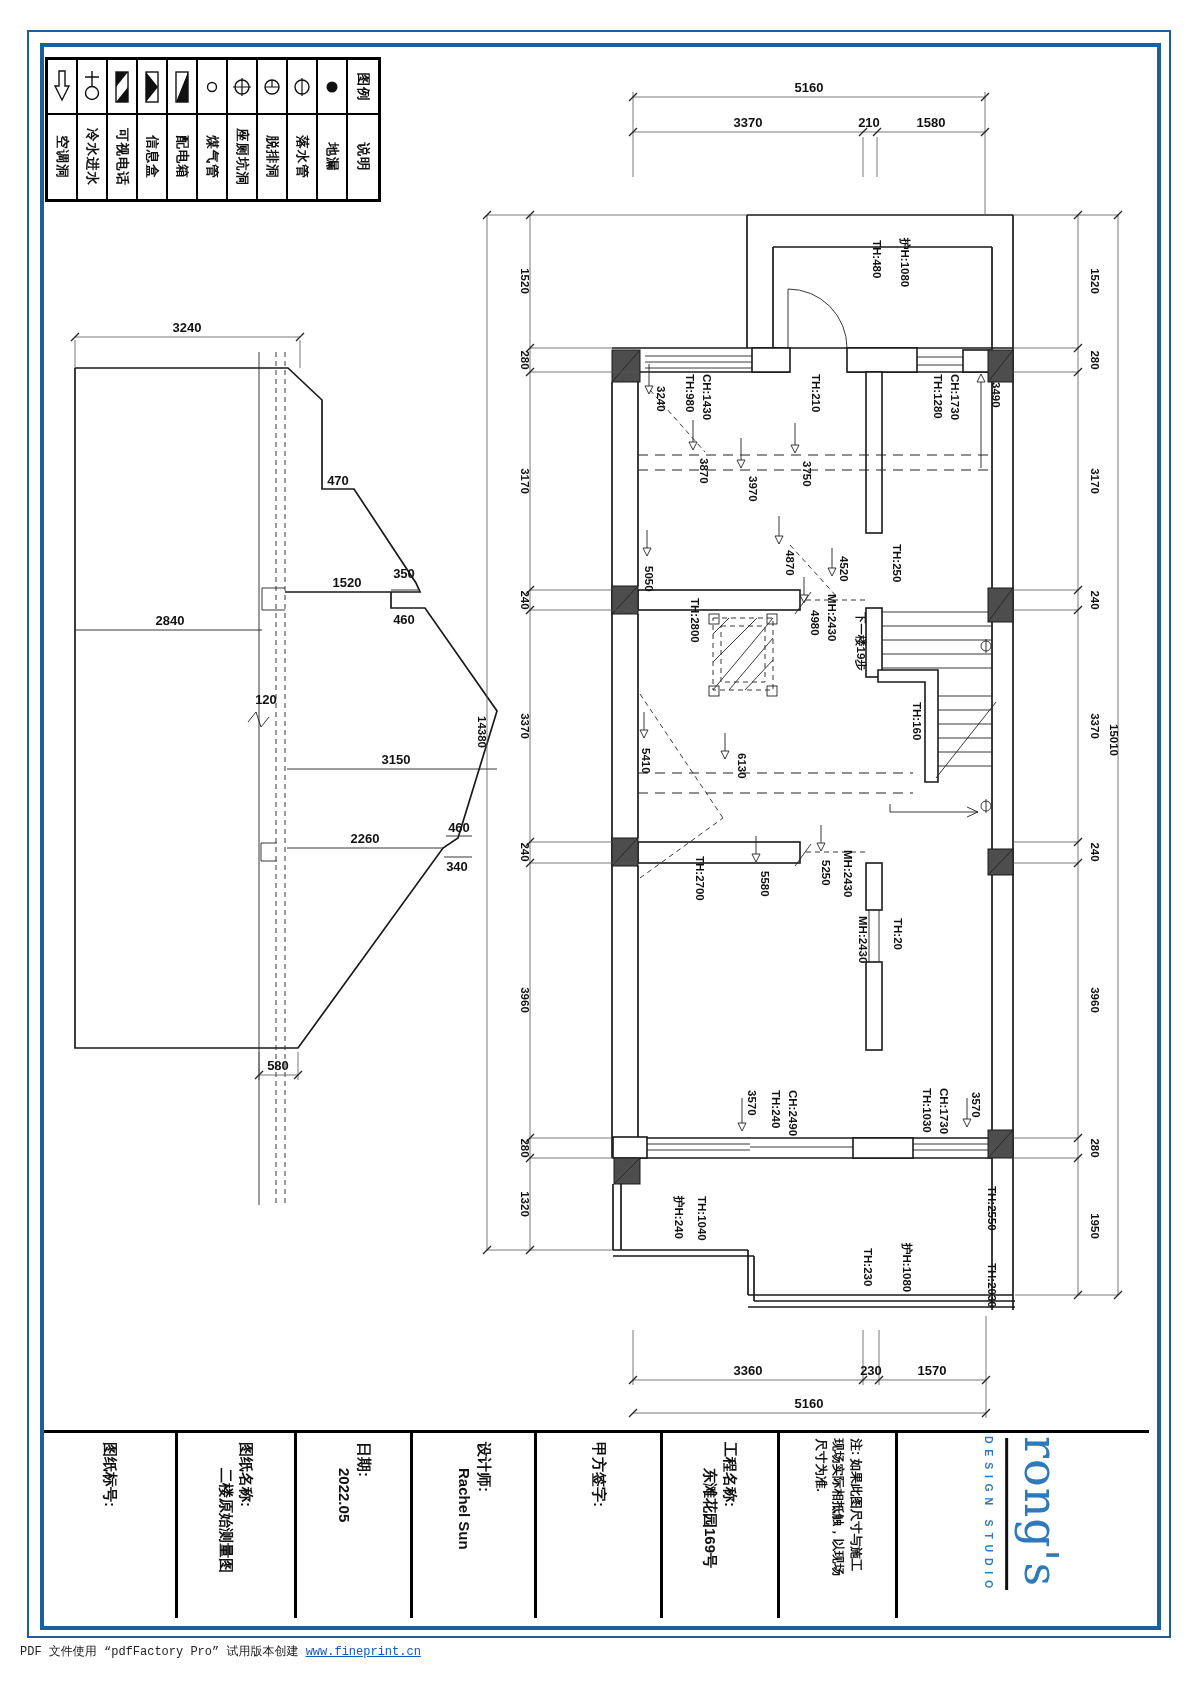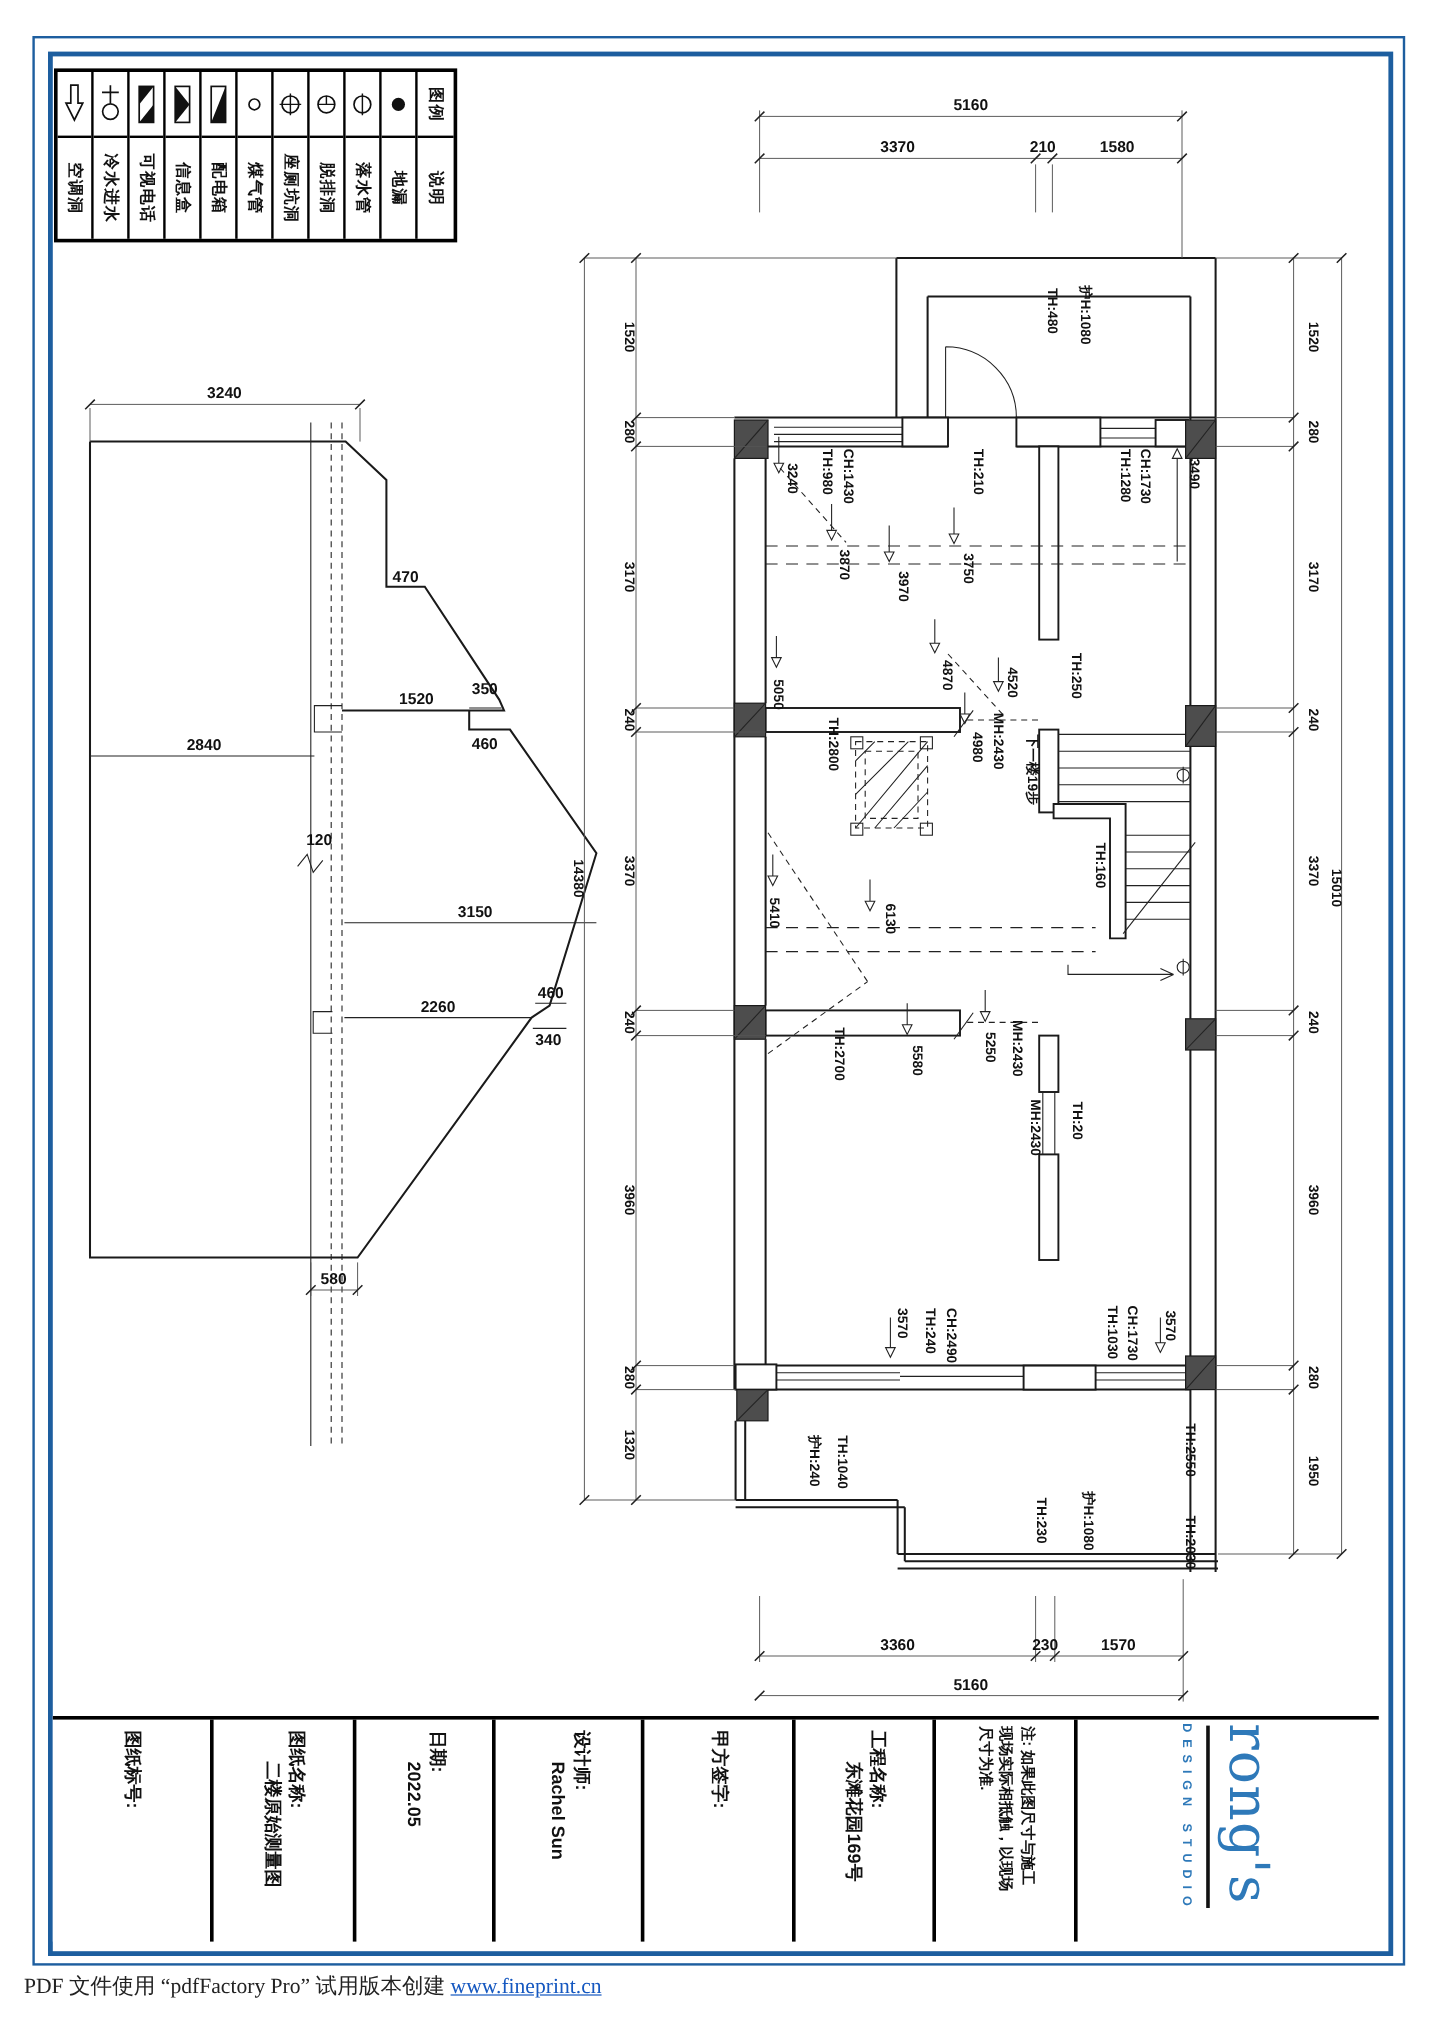--- a/index.html
+++ b/index.html
@@ -32,21 +32,21 @@
   .tb-cell{position:relative;border-right:3px solid #000;box-sizing:border-box;height:100%;}
   .tb-cell:last-child{border-right:none;}
   .tb-rot{position:absolute;top:50%;left:50%;transform:translate(-50%,-50%) rotate(90deg);width:168px;white-space:nowrap;font-weight:bold;font-size:15px;line-height:1.35;text-align:left;}
   .tb-note .tb-rot{font-size:12.5px;width:175px;white-space:normal;line-height:1.4;}
   .tb-val{text-indent:26px;}
   .logo-rot{position:absolute;top:50%;left:50%;transform:translate(-50%,-50%) rotate(90deg);width:180px;text-align:left;}
   .logo-name{font-family:"DejaVu Serif",serif;font-size:46px;color:#2e79b9;letter-spacing:1px;line-height:1.05;}
   .logo-bar{width:152px;border-top:3px solid #111;margin:9px 0 10px 2px;}
   .logo-tag{font-size:10.5px;font-weight:bold;color:#2e79b9;letter-spacing:0.55em;}
   
-  .footer{position:absolute;left:20px;top:1643px;font-family:Liberation Serif, serif;font-size:18px;color:#222;}
+  .footer{position:absolute;left:20px;top:1643px;font-family:Liberation Mono, monospace;font-size:12px;color:#222;}
   .footer a{color:#1558c0;text-decoration:underline;}
 </style>
 </head>
 <body>
 
 <div class="frame-outer"></div>
 <div class="frame-inner"></div>
 
 <svg class="draw" viewBox="0 0 1200 1696">
 

